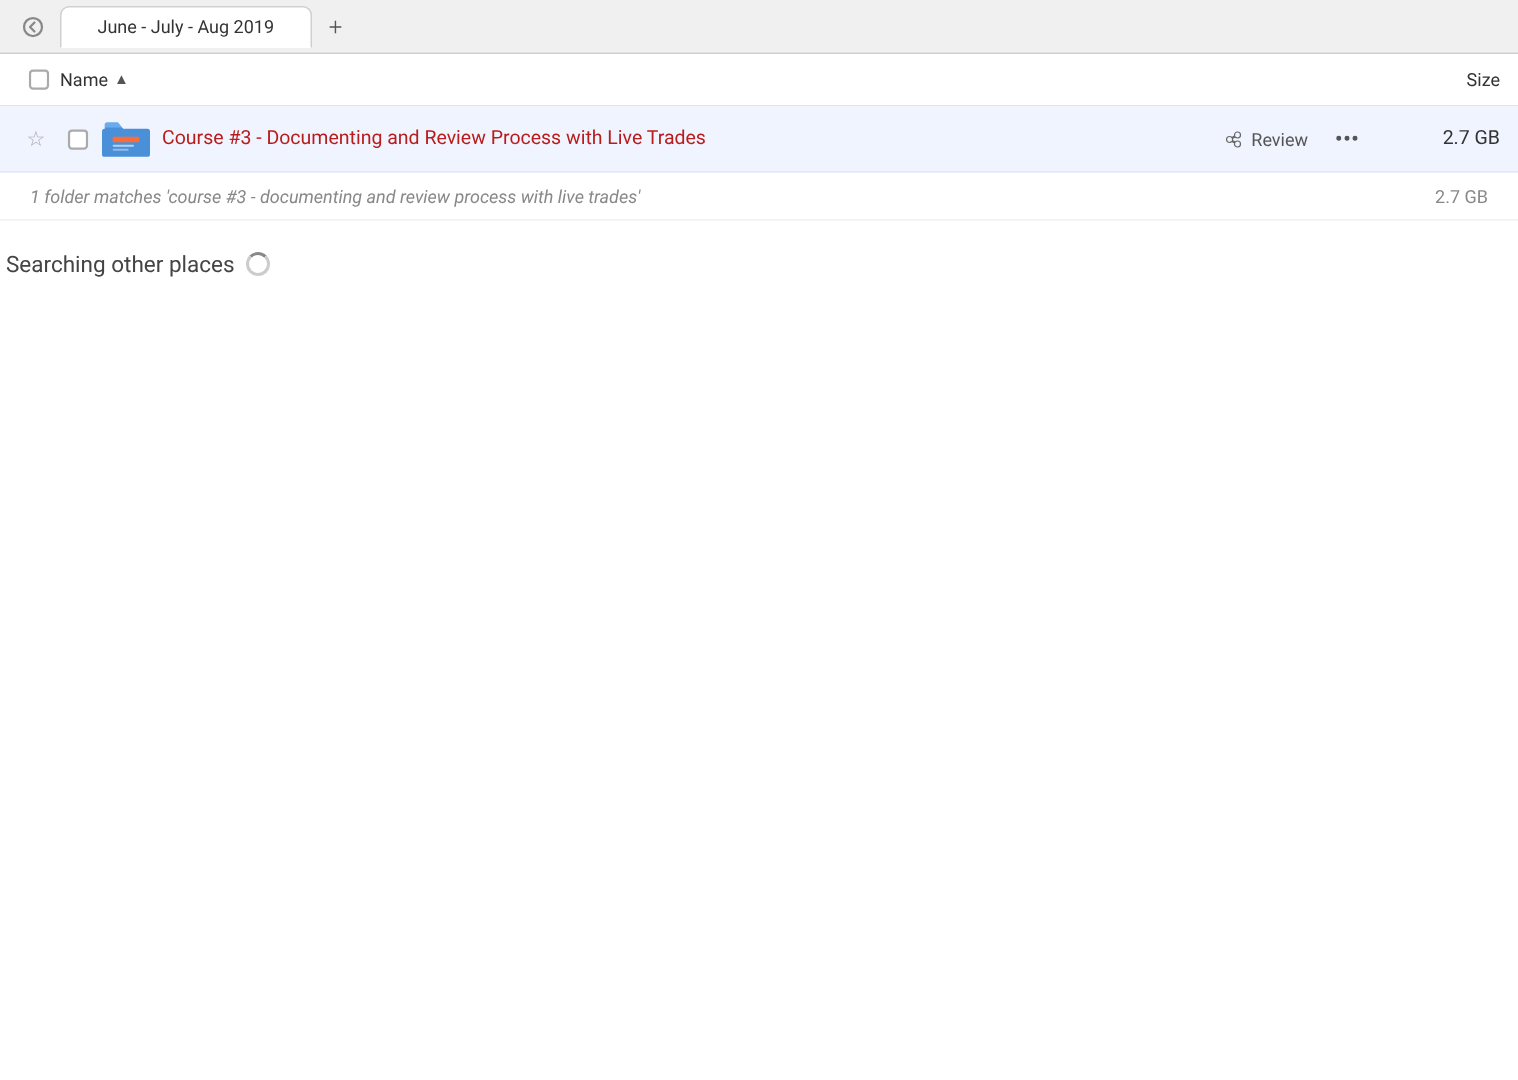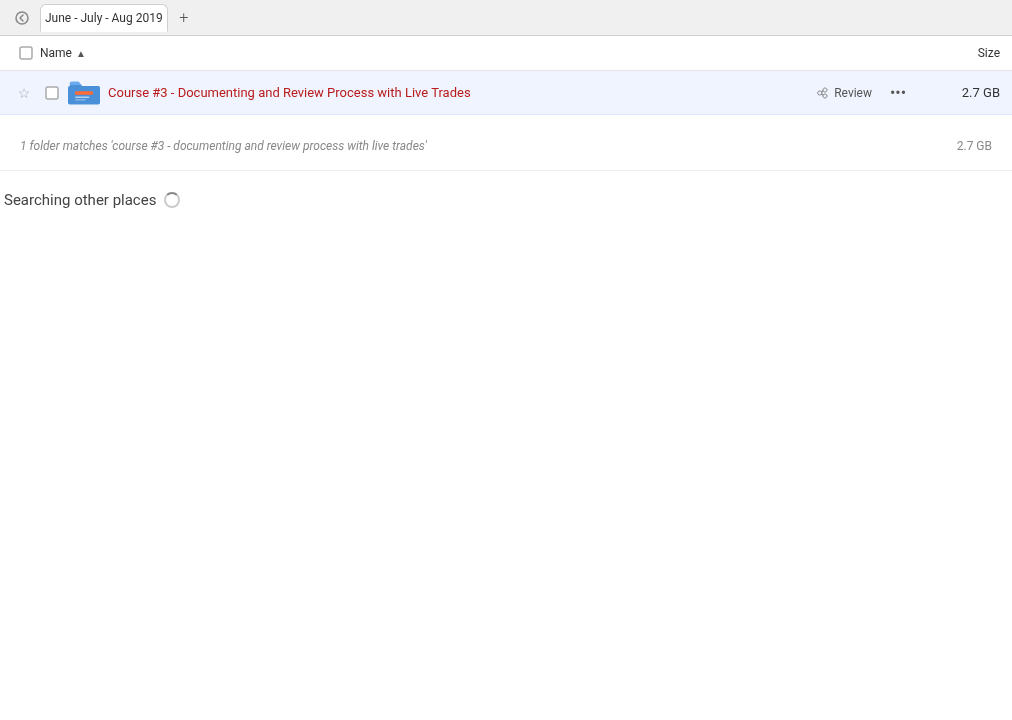--- a/index.html
+++ b/index.html
@@ -37,21 +37,21 @@
       justify-content: center;
       border-radius: 4px;
       cursor: pointer;
       color: #555;
     }
 
     .tab {
       display: flex;
       align-items: center;
       height: 28px;
-      padding: 0 4px;
+      padding: 0 24px;
       background: #ffffff;
       border-radius: 6px 6px 0 0;
       border: 1px solid #d0d0d0;
       border-bottom: 1px solid #ffffff;
       font-size: 12px;
       color: #333;
       cursor: pointer;
       gap: 6px;
     }
 
@@ -184,25 +184,24 @@
     .file-size {
       width: 80px;
       text-align: right;
       font-size: 13px;
       color: #333;
     }
 
     
     .match-row {
       display: flex;
-      align-items: flex-start;
+      align-items: center;
       height: 32px;
       padding: 0 20px;
       border-bottom: 1px solid #f0f0f0;
-      margin-top: 24px;
     }
 
     .match-text {
       flex: 1;
       font-size: 12px;
       color: #888;
       font-style: italic;
     }
 
     .match-size {

